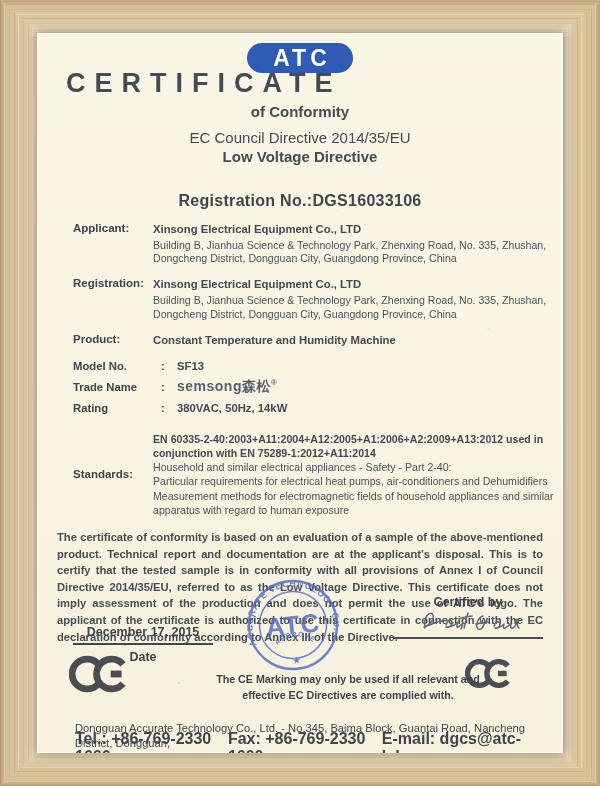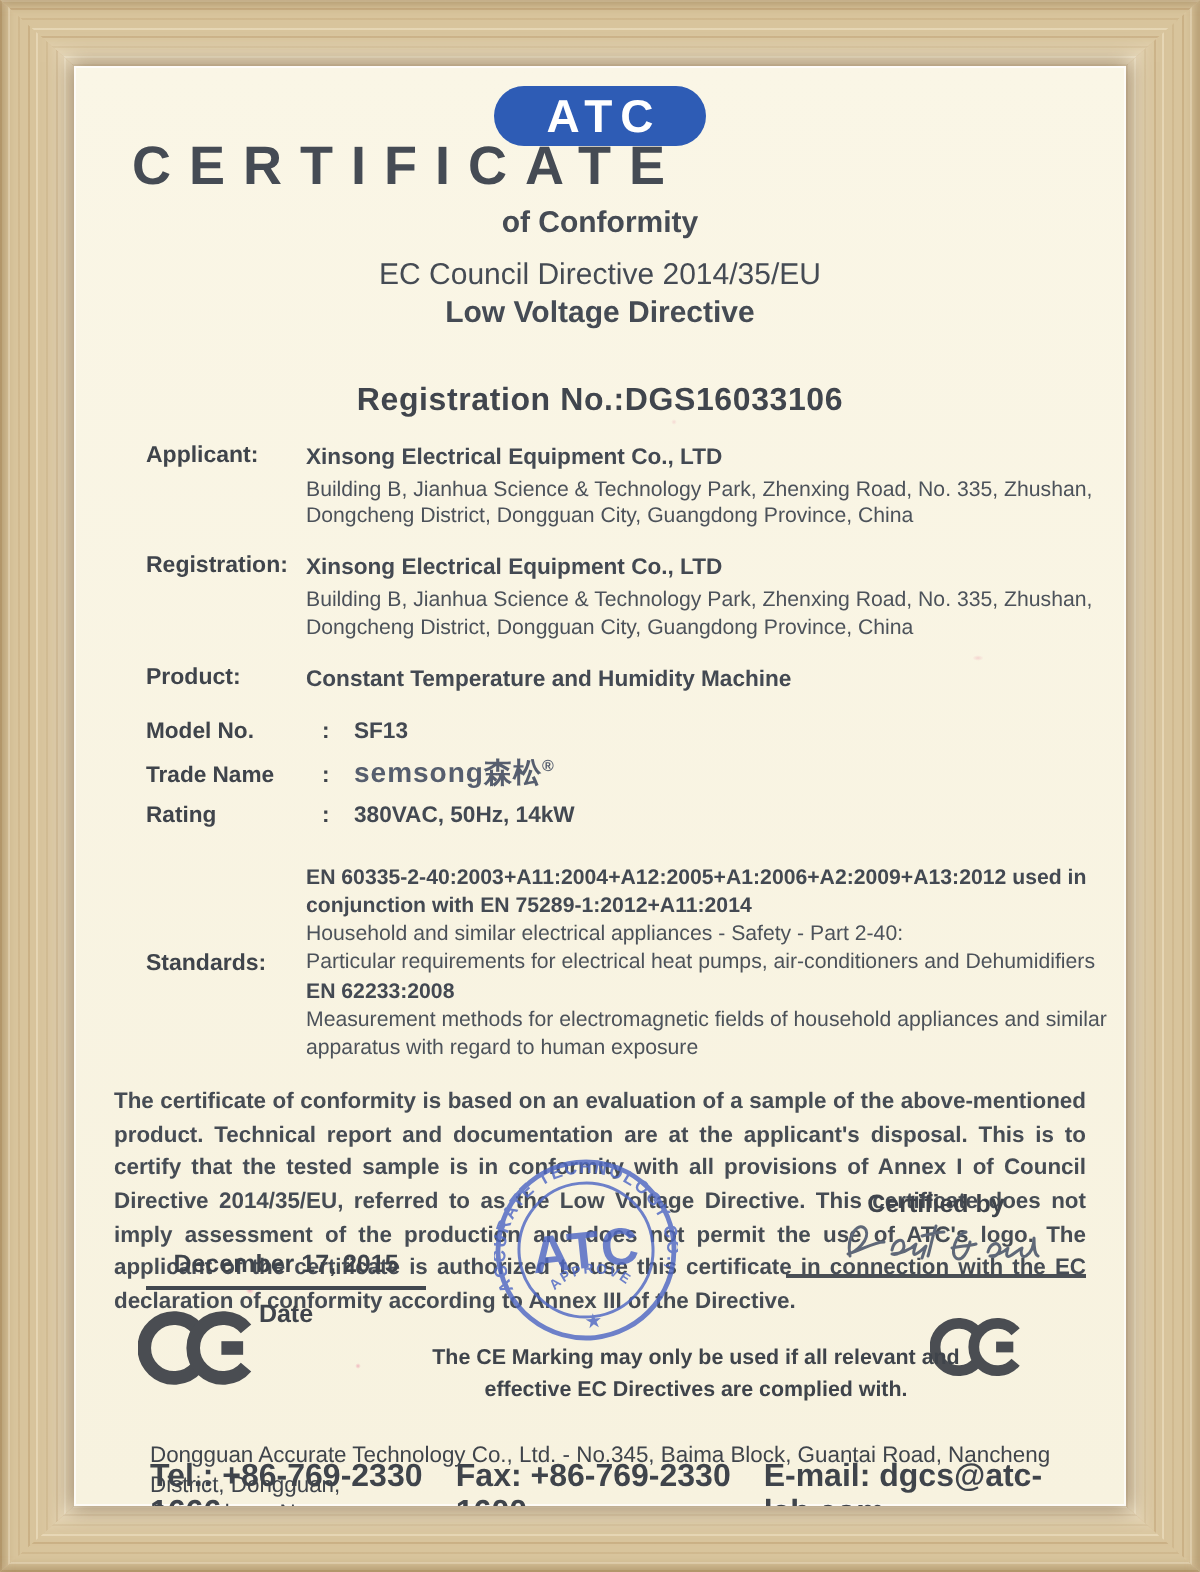--- a/index.html
+++ b/index.html
@@ -169,21 +169,20 @@
         </div>
       </div>
 
       <div class="row" style="margin-bottom:2px;align-items:center;">
         <div class="lab">Standards:</div>
         <div class="val">
           <div class="std-line std-bold">EN 60335-2-40:2003+A11:2004+A12:2005+A1:2006+A2:2009+A13:2012 used in</div>
           <div class="std-line std-bold">conjunction with EN 75289-1:2012+A11:2014</div>
           <div class="std-line">Household and similar electrical appliances - Safety - Part 2-40:</div>
           <div class="std-line">Particular requirements for electrical heat pumps, air-conditioners and Dehumidifiers</div>
-          <div class="std-line std-bold">EN 62233:2008</div>
           <div class="std-line">Measurement methods for electromagnetic fields of household appliances and similar</div>
           <div class="std-line">apparatus with regard to human exposure</div>
         </div>
       </div>
 
     </div>
 
     <div class="declaration">The certificate of conformity is based on an evaluation of a sample of the above-mentioned product. Technical report and documentation are at the applicant's disposal. This is to certify that the tested sample is in conformity with all provisions of Annex I of Council Directive 2014/35/EU, referred to as the Low Voltage Directive. This certificate does not imply assessment of the production and does not permit the use of ATC's logo. The applicant of the certificate is authorized to use this certificate in connection with the EC declaration of conformity according to Annex III of the Directive.</div>
   </div>
 

